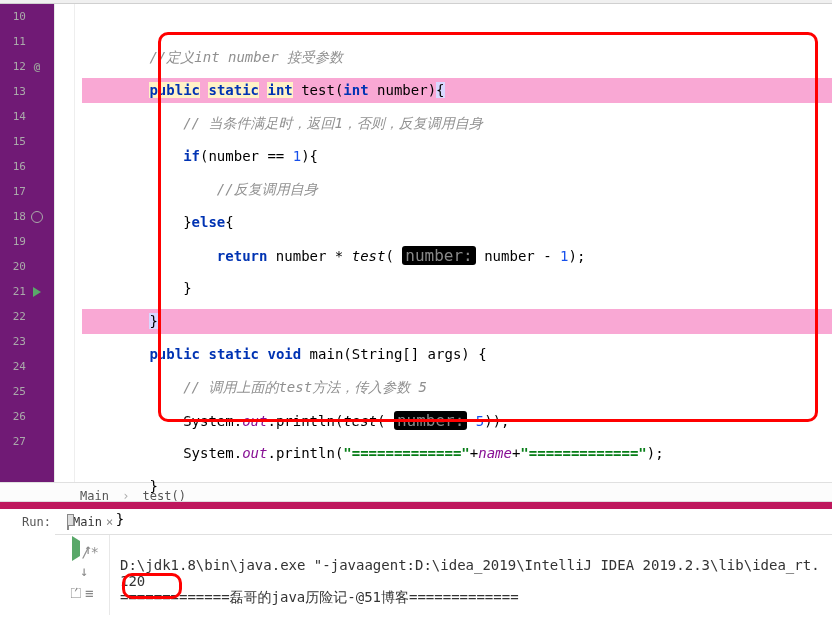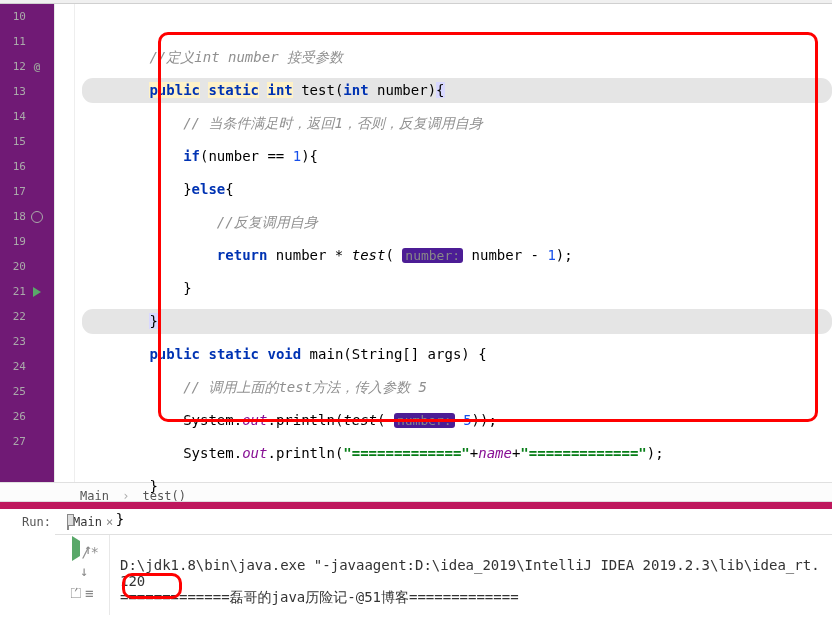--- a/index.html
+++ b/index.html
@@ -67,29 +67,28 @@
       padding-left: 22px;
     }
     .code-line {
       height: 25px;
       line-height: 25px;
       white-space: pre;
       font-size: 14px;
       margin-top: 8px;
     }
     .hl-line {
-      background: #e5e5e5;
-      border-radius: 11px;
+      background: #f9a8d4;
     }
     .kw { color: #0033b3; font-weight: bold; }
     .comment { color: #909090; font-style: italic; }
     .num { color: #1750eb; }
     .str { color: #067d17; font-weight: bold; }
     .field { color: #871094; font-style: italic; }
-    .hint { background: #4c1d95; color: #888888; padding: 0 3px; border-radius: 3px; font-size: 13px; }
+    .hint { background: #000000; color: #888888; padding: 0 3px; border-radius: 3px; font-size: 16px; }
     .method-italic { font-style: italic; }
     .hl-bg { background: #fff2c7; }
     .brace-hl { background: #d8d8ff; }
     .red-box {
       position: absolute;
       border: 3px solid #ff0000;
       border-radius: 10px;
       pointer-events: none;
     }
     .red-box-1 {
@@ -291,22 +290,22 @@
   </div>
 
   <div class="code-area">
     <div class="margin-strip"></div>
     <div class="code-lines">
       <div class="code-line"> </div>
       <div class="code-line">        <span class="comment">//定义int number 接受参数</span></div>
       <div class="code-line hl-line">        <span class="kw hl-bg">public</span> <span class="kw hl-bg">static</span> <span class="kw hl-bg">int</span><span> test(</span><span class="kw">int</span><span> number)</span><span class="brace-hl">{</span></div>
       <div class="code-line">            <span class="comment">// 当条件满足时，返回1，否则，反复调用自身</span></div>
       <div class="code-line">            <span class="kw">if</span><span>(number == </span><span class="num">1</span><span>){</span></div>
+      <div class="code-line">                <span class="comment">//反复调用自身</span></div>
       <div class="code-line">            }<span class="kw">else</span>{</div>
-      <div class="code-line">                <span class="comment">//反复调用自身</span></div>
       <div class="code-line">                <span class="kw">return</span><span> number * </span><span class="method-italic">test</span>( <span class="hint">number:</span><span> number - </span><span class="num">1</span>);</div>
       <div class="code-line">            }</div>
       <div class="code-line hl-line">        <span class="brace-hl">}</span></div>
       <div class="code-line">        <span class="kw">public</span> <span class="kw">static</span> <span class="kw">void</span><span> main(String[] args) {</span></div>
       <div class="code-line">            <span class="comment">// 调用上面的test方法，传入参数 5</span></div>
       <div class="code-line">            <span>System.</span><span class="field">out</span><span>.println(</span><span class="method-italic">test</span>( <span class="hint">number:</span> <span class="num">5</span>));</div>
       <div class="code-line">            <span>System.</span><span class="field">out</span><span>.println(</span><span class="str">"============="</span><span>+</span><span class="field">name</span><span>+</span><span class="str">"============="</span>);</div>
       <div class="code-line">        }</div>
       <div class="code-line">    }</div>
       <div class="code-line"><span class="comment">/*</span></div>

